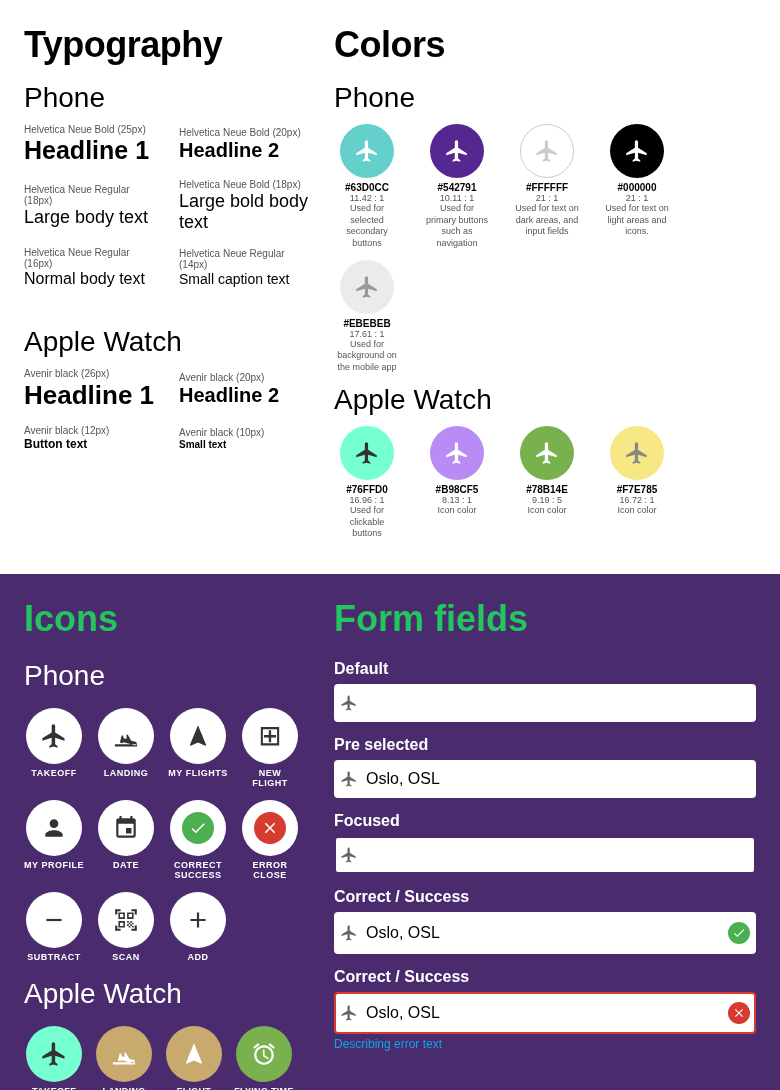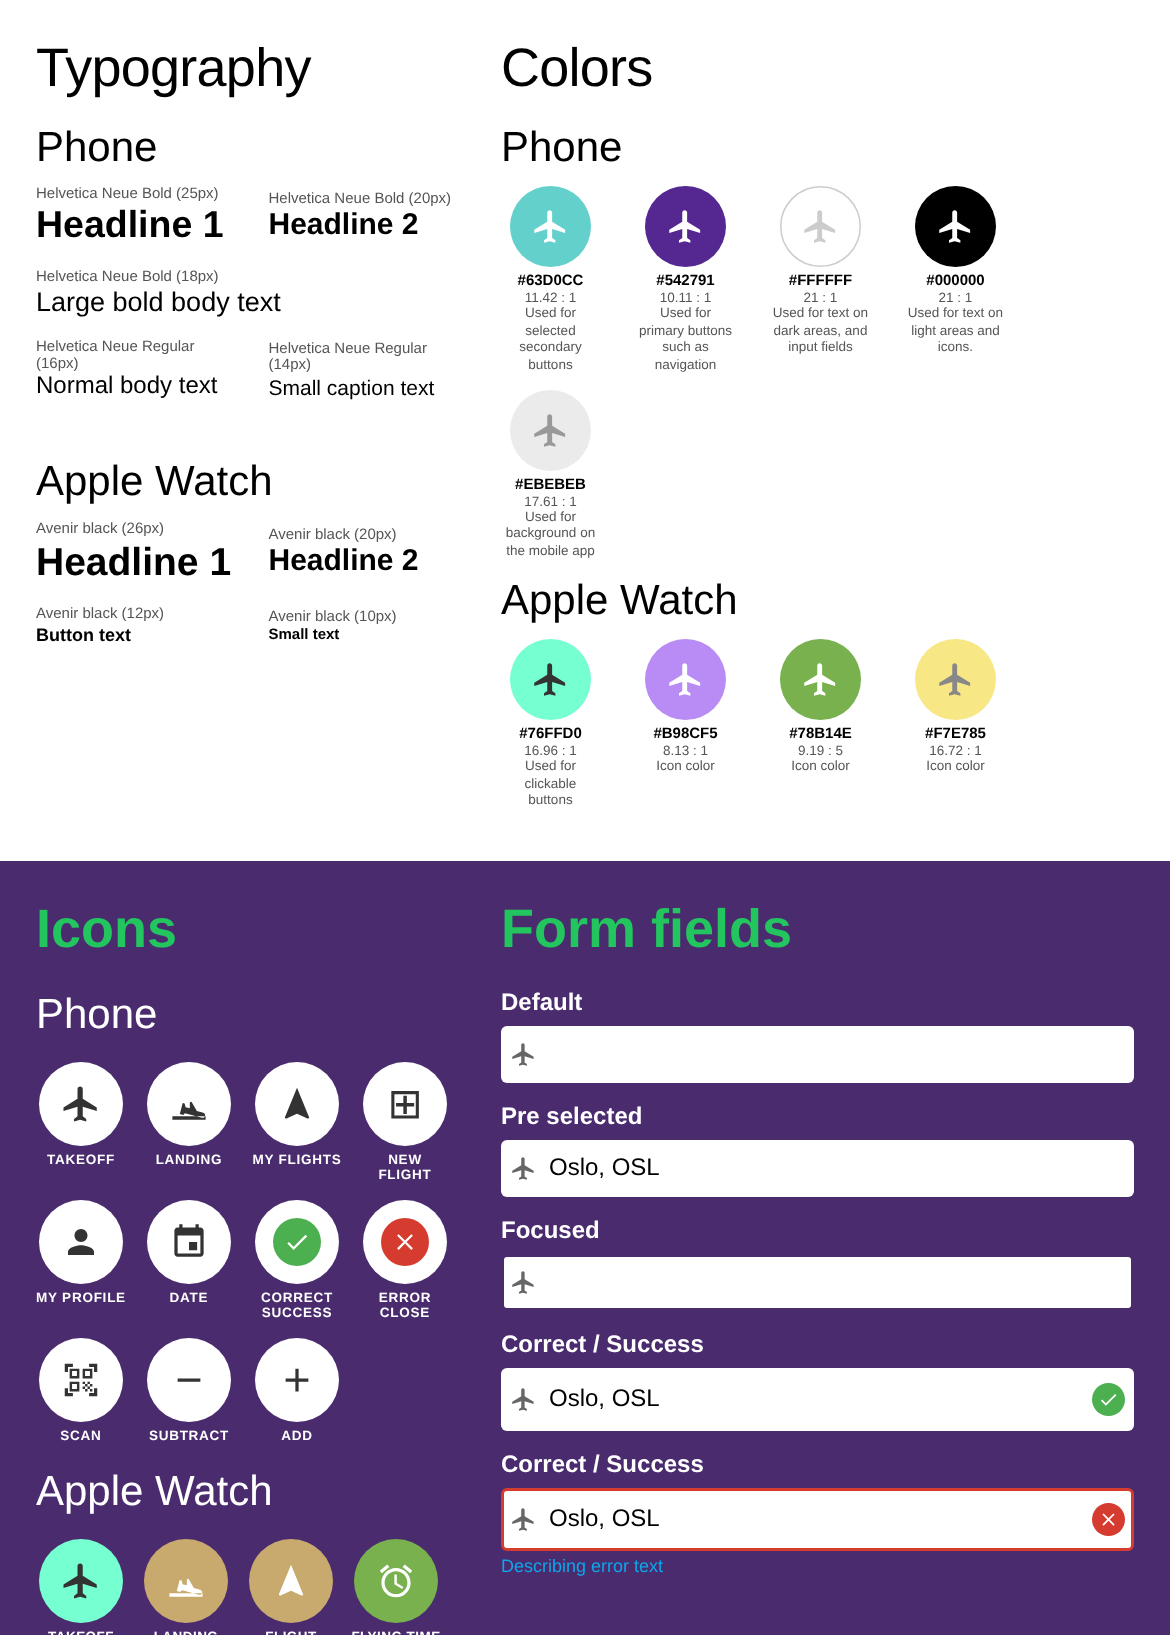--- a/index.html
+++ b/index.html
@@ -15,21 +15,21 @@
     .typography-col {
       width: 310px;
       padding-right: 20px;
     }
     .colors-col {
       flex: 1;
     }
 
     .section-title {
       font-size: 36px;
-      font-weight: 400;
+      font-weight: 700;
       color: #000;
       margin-bottom: 16px;
       letter-spacing: -0.5px;
     }
 
     .subsection-title {
       font-size: 28px;
       font-weight: 400;
       color: #000;
       margin-bottom: 10px;
@@ -339,20 +339,26 @@
         <div class="typo-block">
           <div class="typo-meta">Helvetica Neue Bold (20px)</div>
           <div class="typo-headline2-phone">Headline 2</div>
         </div>
       </div>
     </div>
 
     <div class="typo-row">
       <div class="typo-col">
         <div class="typo-block">
+          <div class="typo-meta">Helvetica Neue Regular (18px)</div>
+          <div class="typo-large-body">Large body text</div>
+        </div>
+      </div>
+      <div class="typo-col">
+        <div class="typo-block">
           <div class="typo-meta">Helvetica Neue Bold (18px)</div>
           <div class="typo-large-bold">Large bold body text</div>
         </div>
       </div>
     </div>
 
     <div class="typo-row">
       <div class="typo-col">
         <div class="typo-block">
           <div class="typo-meta">Helvetica Neue Regular (16px)</div>
@@ -596,33 +602,33 @@
                 <path d="M19 6.41L17.59 5 12 10.59 6.41 5 5 6.41 10.59 12 5 17.59 6.41 19 12 13.41 17.59 19 19 17.59 13.41 12z"></path>
               </svg>
           </div>
         </div>
         <div class="icon-label">ERROR CLOSE</div>
       </div>
 
       <div class="icon-item">
         <div class="icon-circle">
           <svg width="26" height="26" viewBox="0 0 24 24" fill="#333">
+              <path d="M19 13H5v-2h14v2z"></path>
+            </svg>
+        </div>
+        <div class="icon-label">SUBTRACT</div>
+      </div>
+
+      <div class="icon-item">
+        <div class="icon-circle">
+          <svg width="26" height="26" viewBox="0 0 24 24" fill="#333">
               <path d="M9.5 6.5v3h-3v-3h3M11 5H5v6h6V5zm-1.5 9.5v3h-3v-3h3M11 13H5v6h6v-6zm6.5-6.5v3h-3v-3h3M19 5h-6v6h6V5zm-6 8h1.5v1.5H13V13zm1.5 1.5H16V16h-1.5v-1.5zM16 13h1.5v1.5H16V13zm-3 3h1.5v1.5H13V16zm1.5 1.5H16V19h-1.5v-1.5zM16 16h1.5v1.5H16V16zm1.5-1.5H19V16h-1.5v-1.5zm0 3H19V19h-1.5v-1.5zM22 7h-2V4h-3V2h5v5zm0 15v-5h-2v3h-3v2h5zM2 22h5v-2H4v-3H2v5zM2 2v5h2V4h3V2H2z"></path>
             </svg>
         </div>
         <div class="icon-label">SCAN</div>
-      </div>
-
-      <div class="icon-item">
-        <div class="icon-circle">
-          <svg width="26" height="26" viewBox="0 0 24 24" fill="#333">
-              <path d="M19 13H5v-2h14v2z"></path>
-            </svg>
-        </div>
-        <div class="icon-label">SUBTRACT</div>
       </div>
 
       <div class="icon-item">
         <div class="icon-circle">
           <svg width="26" height="26" viewBox="0 0 24 24" fill="#333">
               <path d="M19 13h-6v6h-2v-6H5v-2h6V5h2v6h6v2z"></path>
             </svg>
         </div>
         <div class="icon-label">ADD</div>
       </div>

